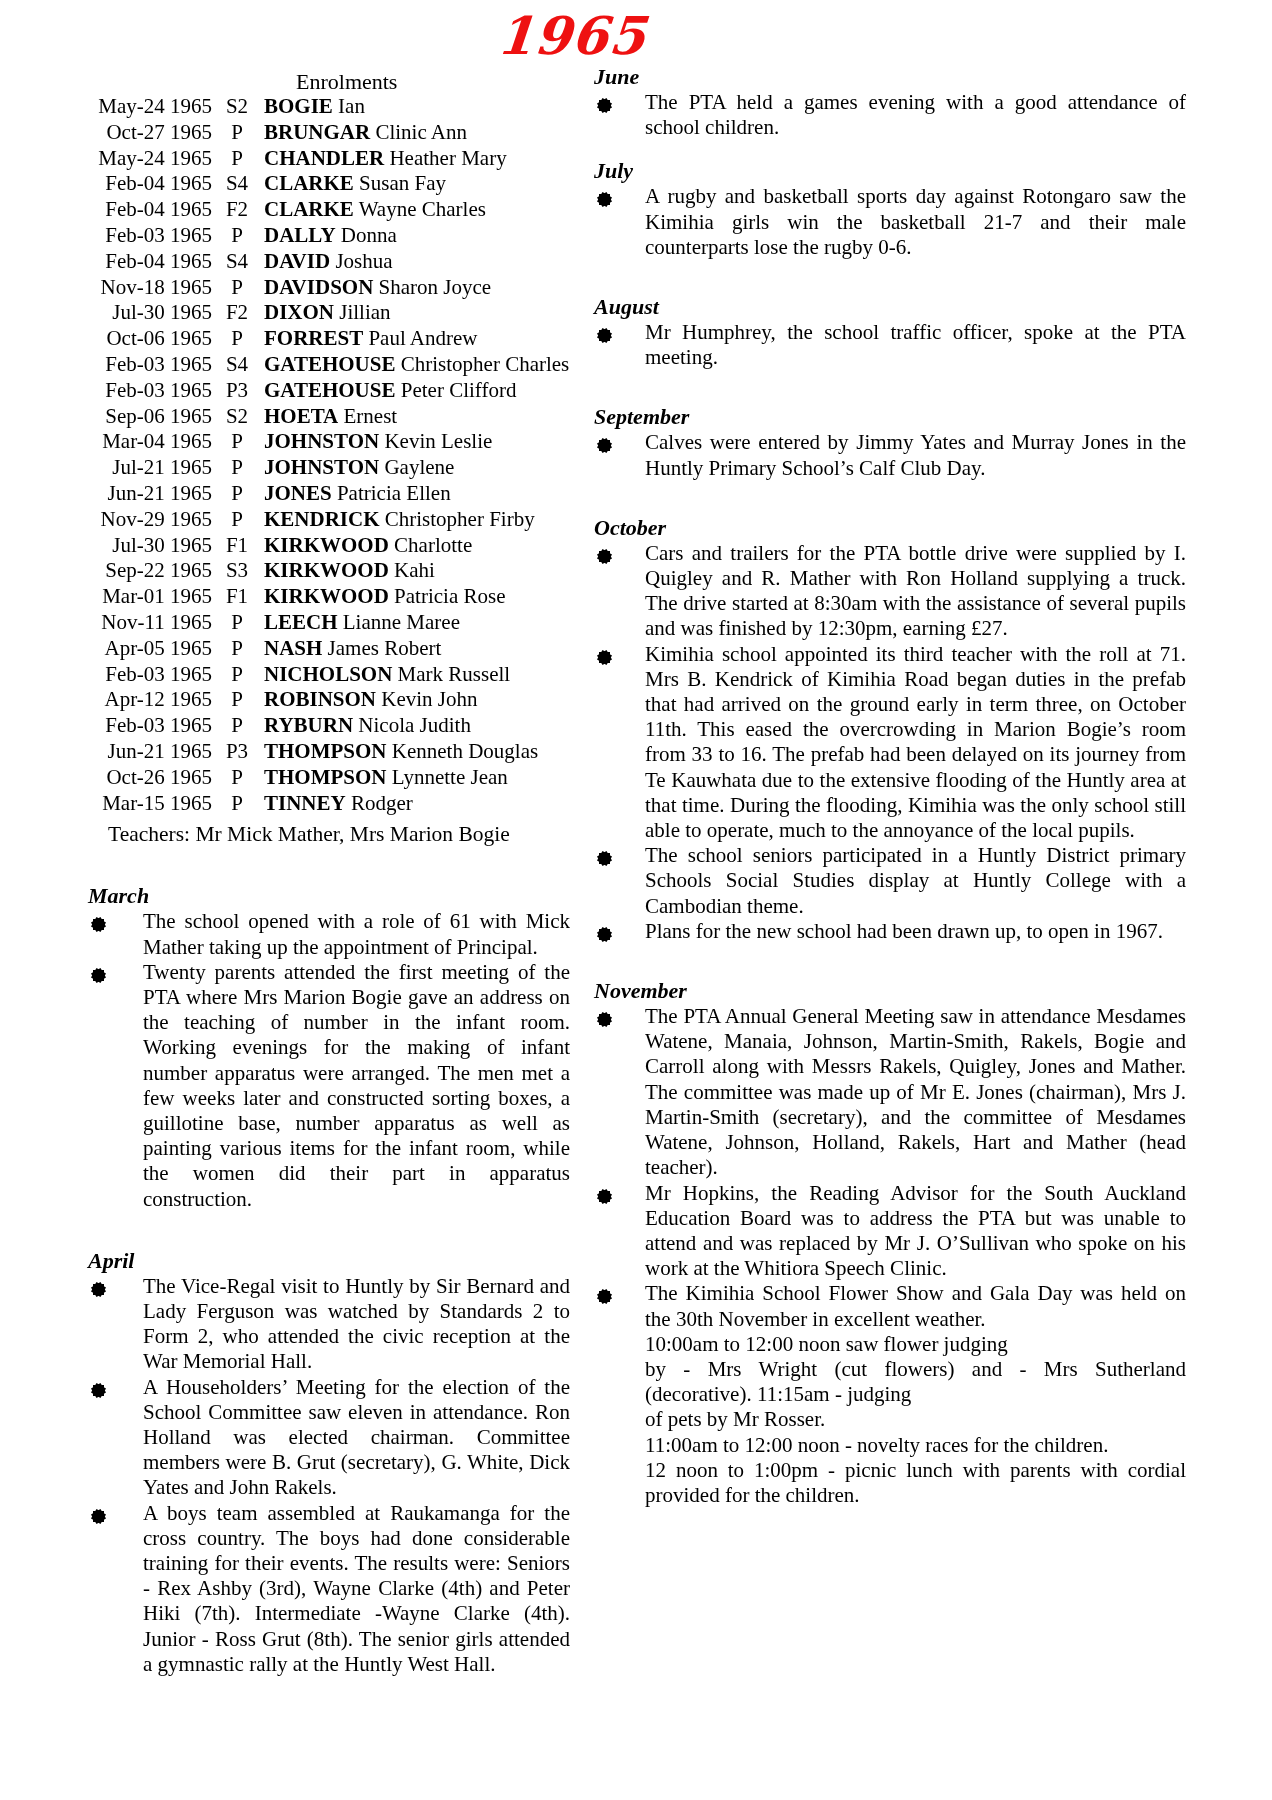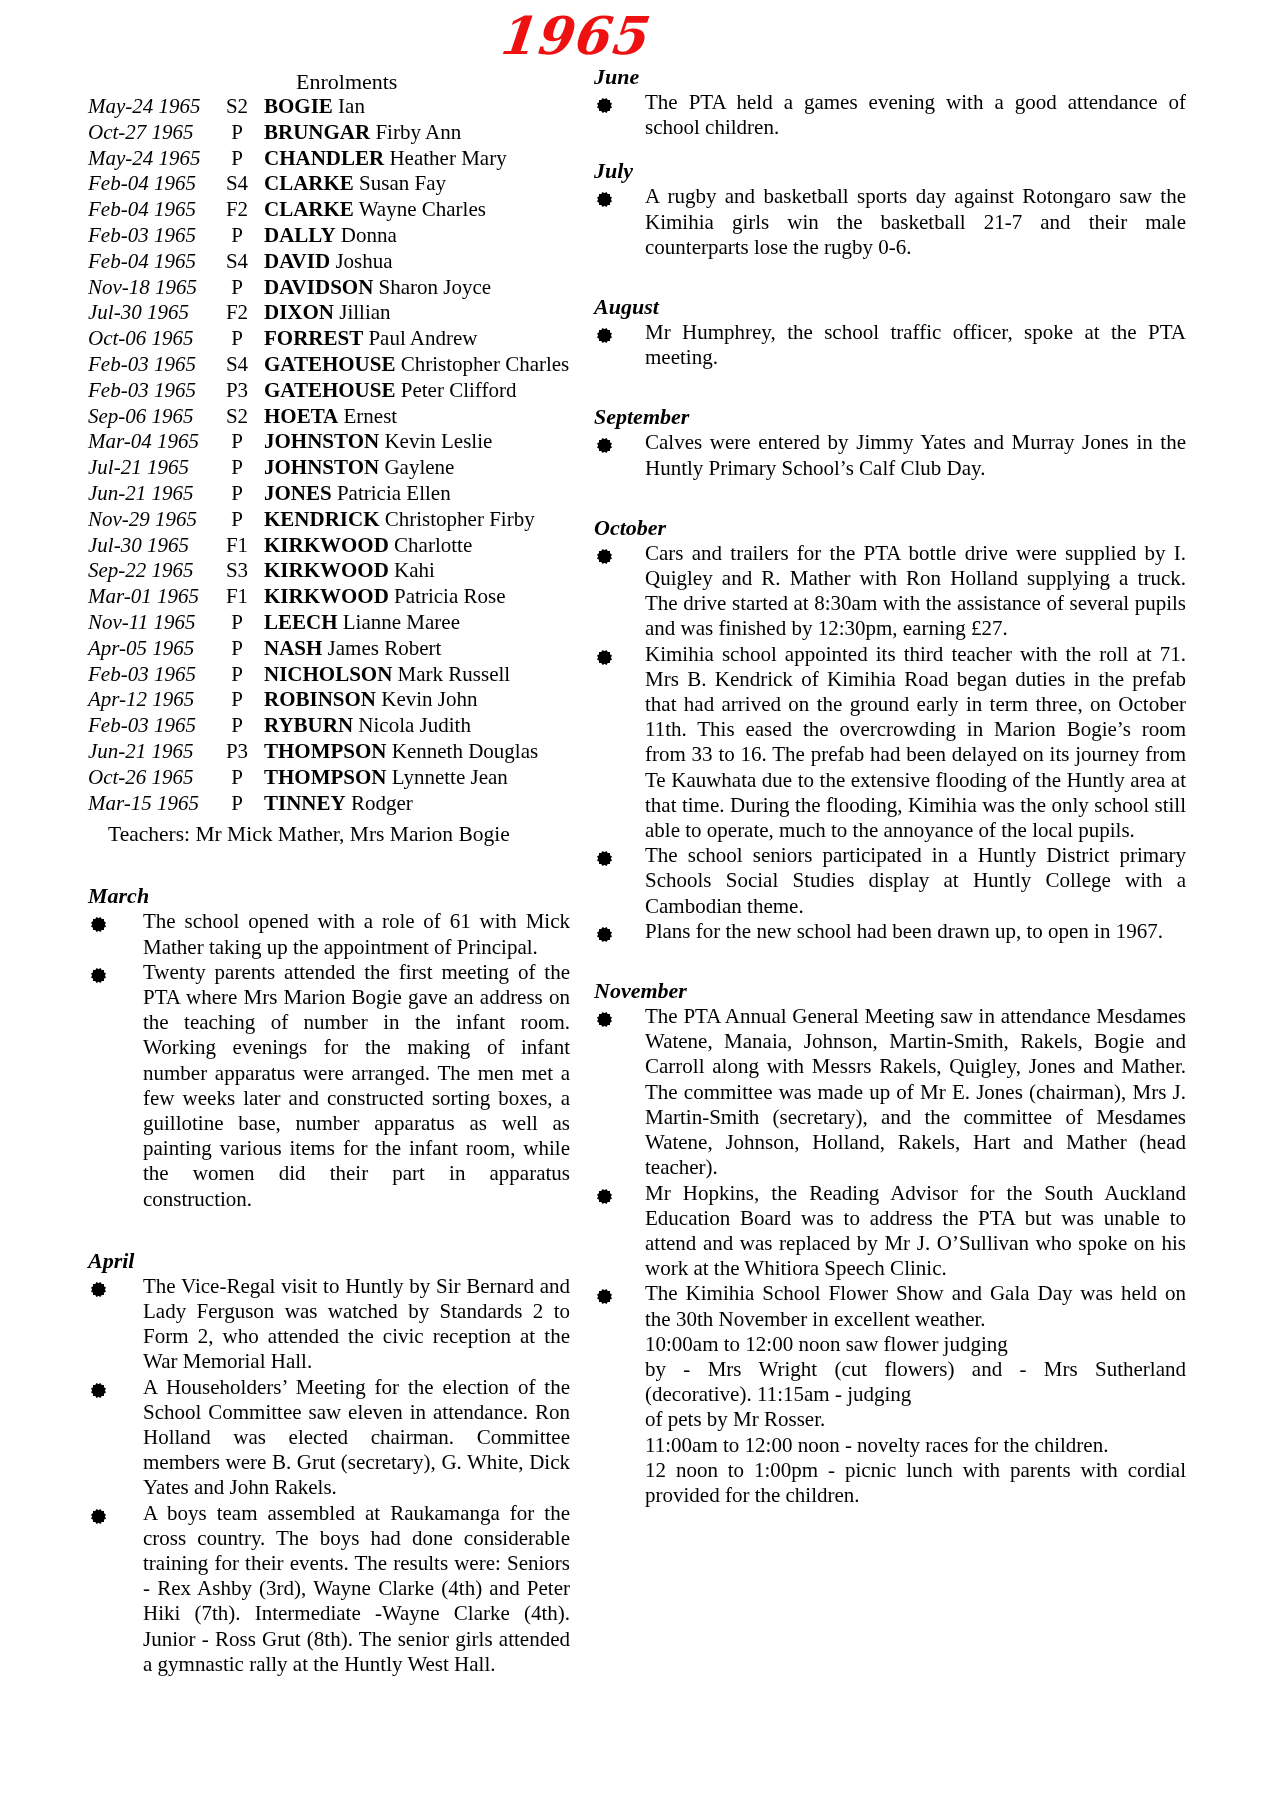--- a/index.html
+++ b/index.html
@@ -16,21 +16,21 @@
   }
   .col{position:absolute;}
   .col-left{left:88px;top:70px;width:482px;}
   .col-right{left:594px;top:64px;width:592px;}
 
   .enrol-heading{
     font-size:22px;line-height:24px;
     padding-left:208px;
   }
   .enrol-row{display:flex;font-size:21px;line-height:25.8px;}
-  .enrol-date{width:124px;text-align:left;white-space:nowrap;font-style:italic;}
+  .enrol-date{width:124px;text-align:right;white-space:nowrap;}
   .enrol-code{width:50px;text-align:center;white-space:nowrap;}
   .enrol-name{flex:1;padding-left:2px;white-space:nowrap;}
   .enrol-surname{font-weight:bold;}
 
   .teachers-line{margin-top:5px;padding-left:20px;font-size:21.5px;line-height:26px;}
 
   .month-section{margin-top:36px;}
   .col-right .month-section{margin-top:34px;}
   .col-right .month-section:first-child{margin-top:0;}
   .col-right .month-section:nth-child(2){margin-top:18px;}
@@ -63,21 +63,21 @@
     <div id="enrol-rows">
   <div class="enrol-row">
     <span class="enrol-date">May-24 1965</span>
     <span class="enrol-code">S2</span>
     <span class="enrol-name"><span class="enrol-surname">BOGIE</span> <span class="enrol-given">Ian</span></span>
   </div>
 
   <div class="enrol-row">
     <span class="enrol-date">Oct-27 1965</span>
     <span class="enrol-code">P</span>
-    <span class="enrol-name"><span class="enrol-surname">BRUNGAR</span> <span class="enrol-given">Firby Ann</span></span>
+    <span class="enrol-name"><span class="enrol-surname">BRUNGAR</span> <span class="enrol-given">Clinic Ann</span></span>
   </div>
 
   <div class="enrol-row">
     <span class="enrol-date">May-24 1965</span>
     <span class="enrol-code">P</span>
     <span class="enrol-name"><span class="enrol-surname">CHANDLER</span> <span class="enrol-given">Heather Mary</span></span>
   </div>
 
   <div class="enrol-row">
     <span class="enrol-date">Feb-04 1965</span>

